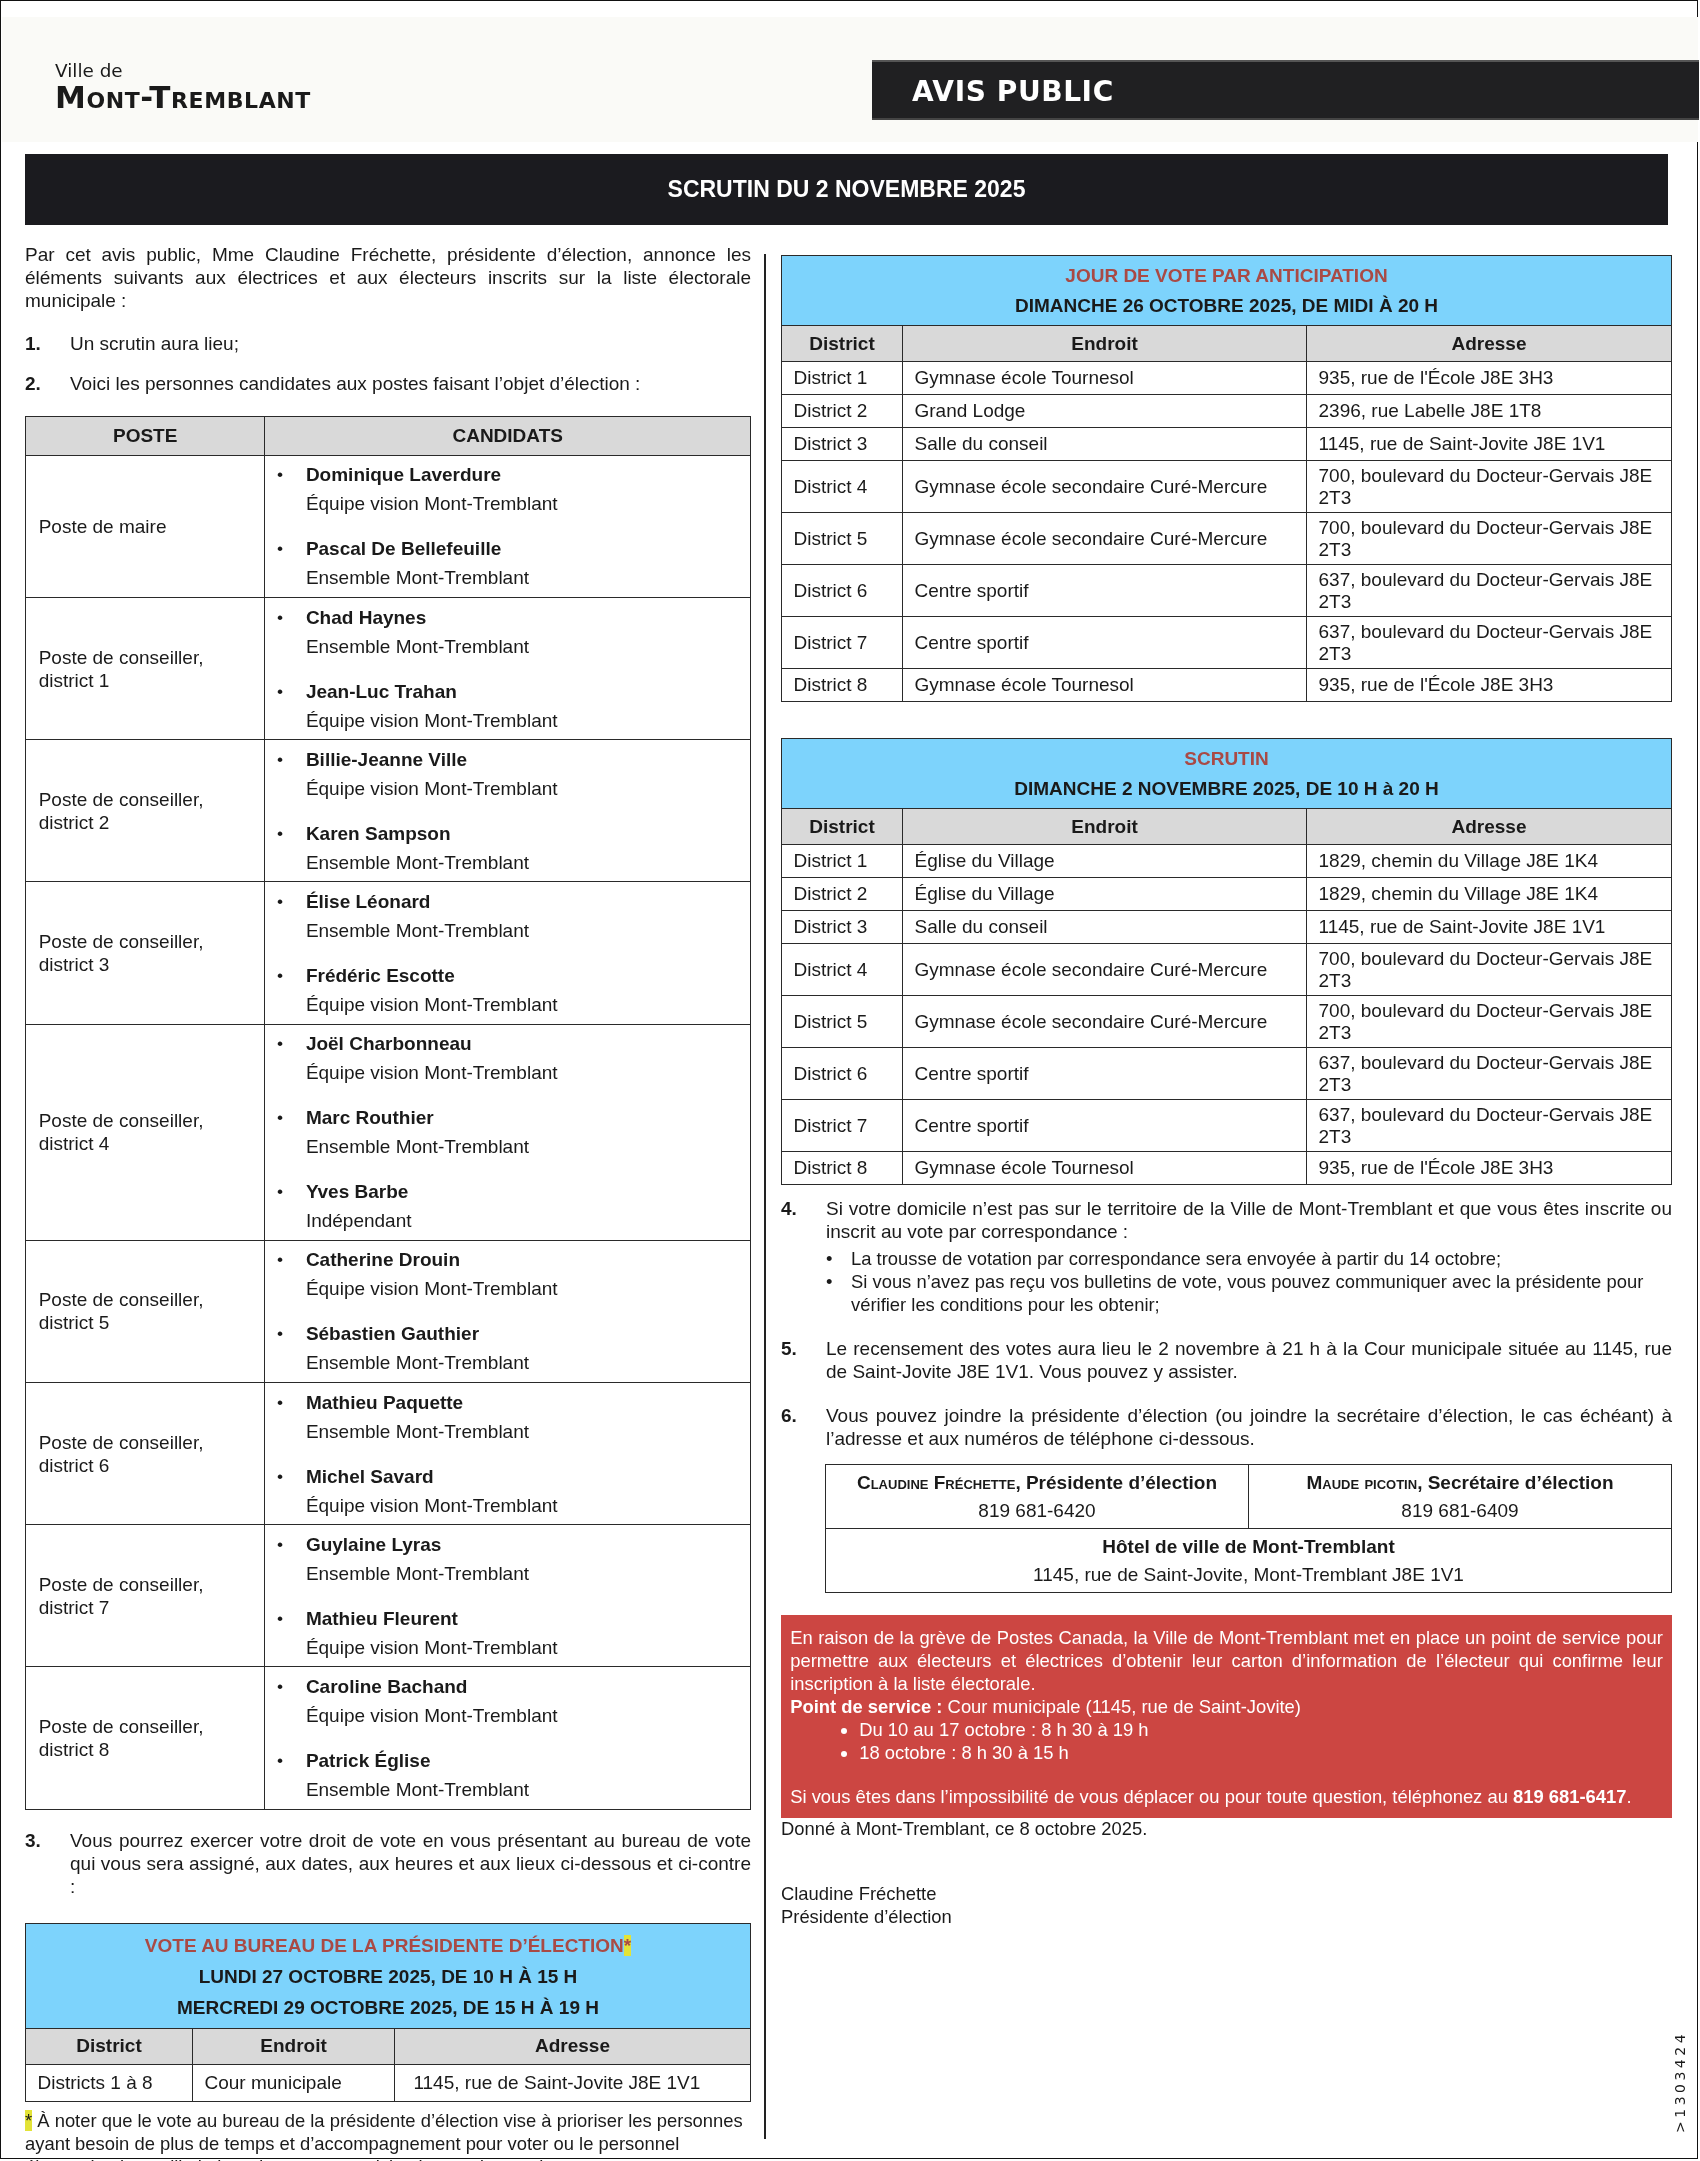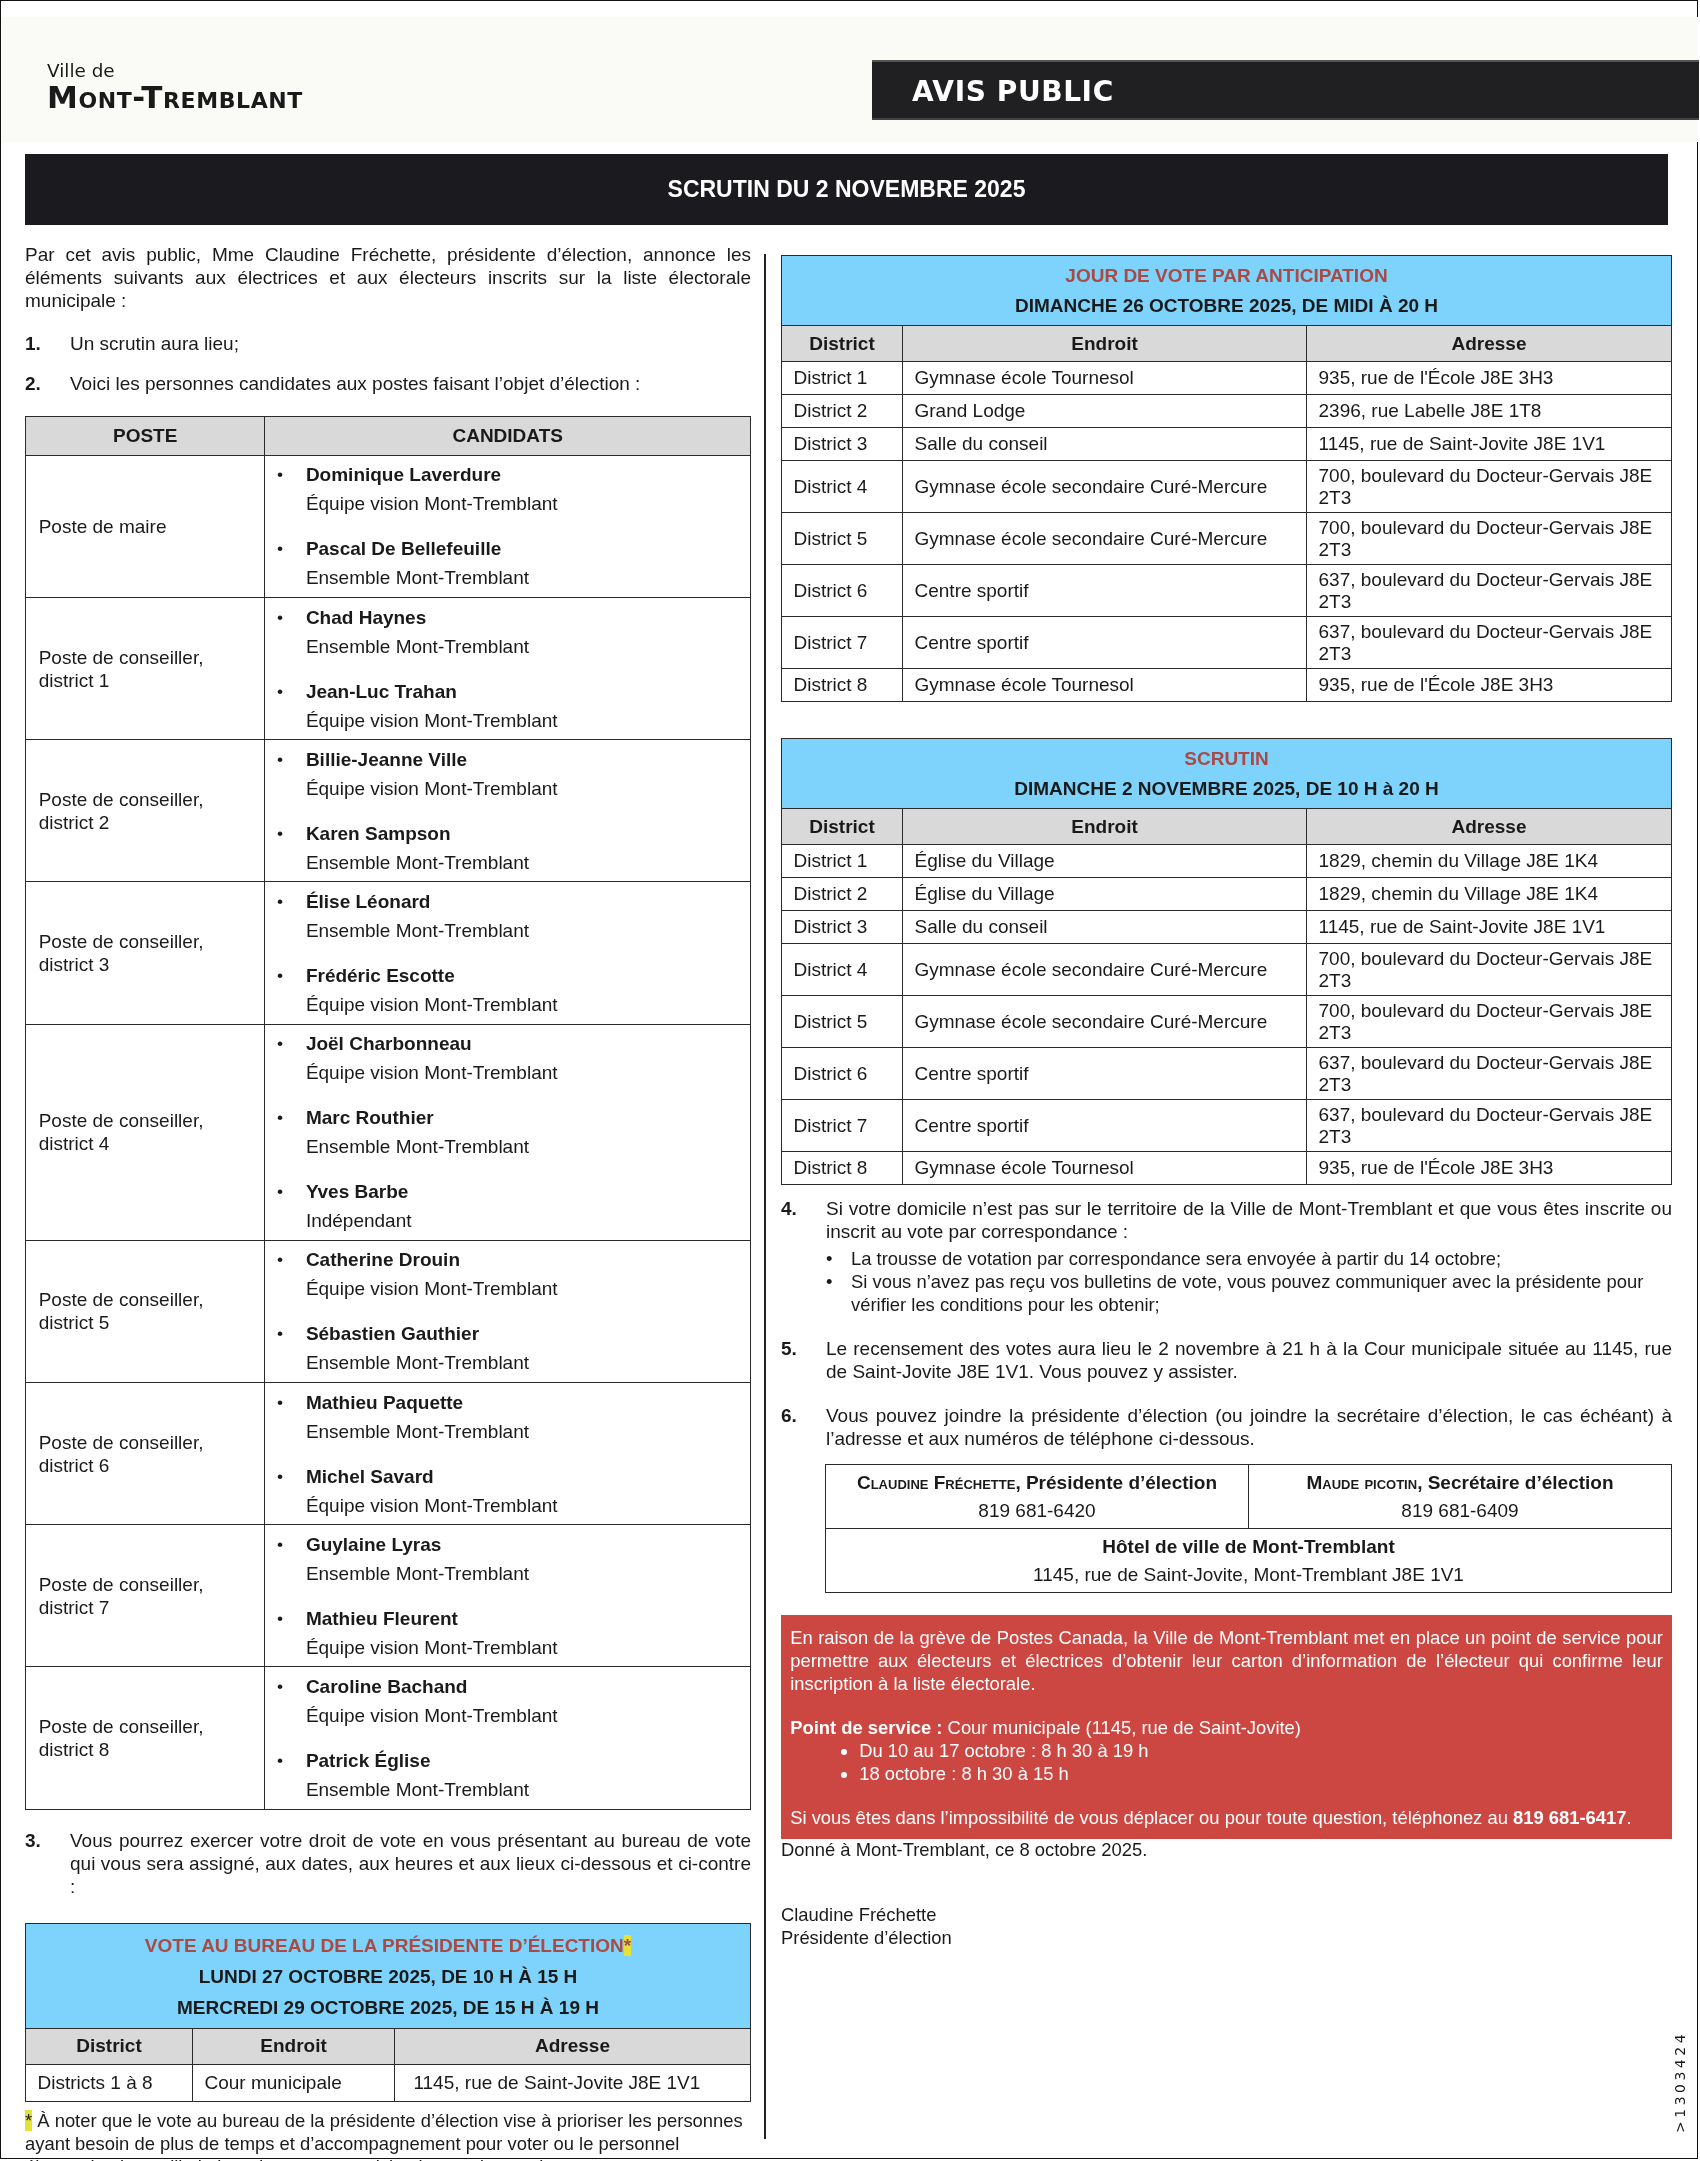--- a/index.html
+++ b/index.html
@@ -1,21 +1,21 @@
 <!DOCTYPE html>
 <html style="font-size:9.2px"><head>
 <meta charset="utf-8">
 <style>
   html, body { margin:0; padding:0; }
   body { width:1700px; height:2161px; background:#fff; font-family:"Liberation Sans", sans-serif; color:#1a1a1a; position:relative; overflow:hidden; }
   .frame { position:absolute; left:0; top:0; width:1698px; height:2159px; border:1.2px solid #111; box-sizing:border-box; }
   .header-band { position:absolute; left:2.3px; top:17.3px; width:1696px; height:125px; background:#fafaf7; }
   .logo { position:absolute; left:28px; top:37px; width:208px; height:99px; display:flex; align-items:center; }
   .logo svg { width:63px; height:92px; }
-  .logo-text { margin-left:19px; }
+  .logo-text { margin-left:27px; }
   .logo-ville { font-size:18.4px; line-height:21px; font-family:"DejaVu Sans", sans-serif; }
   .logo-name { font-size:31px; line-height:33px; font-weight:bold; font-family:"DejaVu Sans", sans-serif; letter-spacing:0.6px; white-space:nowrap; }
   .avis-bar { position:absolute; left:872px; top:60px; width:827px; height:60px; background:#202022; border-top:2.3px solid #555; border-bottom:2.3px solid #444; box-sizing:border-box; }
   .avis-bar span { position:absolute; left:40px; top:12.7px; color:#fff; font-size:28px; font-family:"DejaVu Sans", sans-serif; font-weight:bold; letter-spacing:0.6px; }
   .title-bar { position:absolute; left:25px; top:154px; width:1643px; height:71px; background:#1b1b1f; color:#fff; font-weight:bold; font-size:23px; display:flex; align-items:center; justify-content:center; }
 
   .col-divider { position:absolute; left:764px; top:254px; width:1.7px; height:1885px; background:#222; }
 
   .left { position:absolute; left:25px; top:243px; width:726px; }
   .right { position:absolute; left:781px; top:255px; width:891px; }
@@ -465,21 +465,21 @@
       <td colspan="2">
         <div style="font-weight:bold;">Hôtel de ville de Mont-Tremblant</div>
         <div>1145, rue de Saint-Jovite, Mont-Tremblant J8E 1V1</div>
       </td>
     </tr>
   </tbody>
     </table>
 
   <div class="redbox" style="margin-top:22px;">
     <p style="text-align:justify;">En raison de la grève de Postes Canada, la Ville de Mont-Tremblant met en place un point de service pour permettre aux électeurs et électrices d’obtenir leur carton d’information de l’électeur qui confirme leur inscription à la liste électorale.</p>
-    <p style="margin-top:21px;"><b>Point de service :</b><span> Cour municipale (1145, rue de Saint-Jovite)</span></p>
+    <p style=""><b>Point de service :</b><span> Cour municipale (1145, rue de Saint-Jovite)</span></p>
     <ul style="margin-top:0;">
       <li>Du 10 au 17 octobre : 8 h 30 à 19 h</li>
       <li>18 octobre : 8 h 30 à 15 h</li>
     </ul>
     <p style="margin-top:21px; text-align:justify;"><span>Si vous êtes dans l’impossibilité de vous déplacer ou pour toute question, téléphonez au </span><b>819 681-6417</b><span>.</span></p>
   </div>
 
   <p style="font-size:18.4px; ">Donné à Mont-Tremblant, ce 8 octobre 2025.</p>
   <p style="font-size:18.4px; margin-top:42px; line-height:23px;">Claudine Fréchette</p>
   <p style="font-size:18.4px; line-height:23px;">Présidente d’élection</p>

